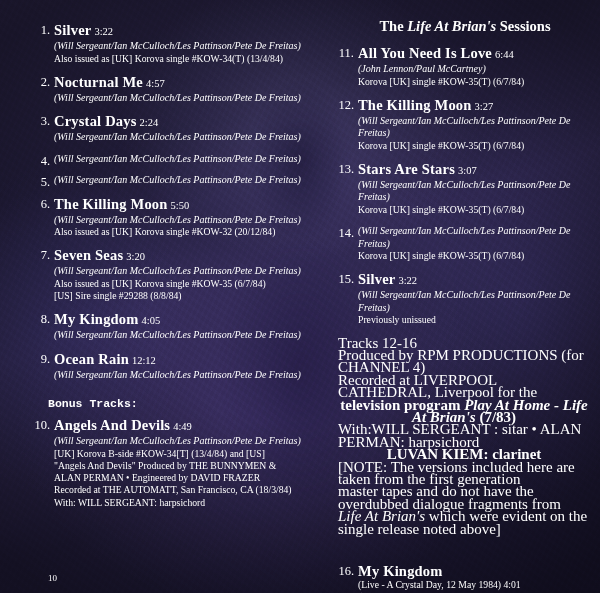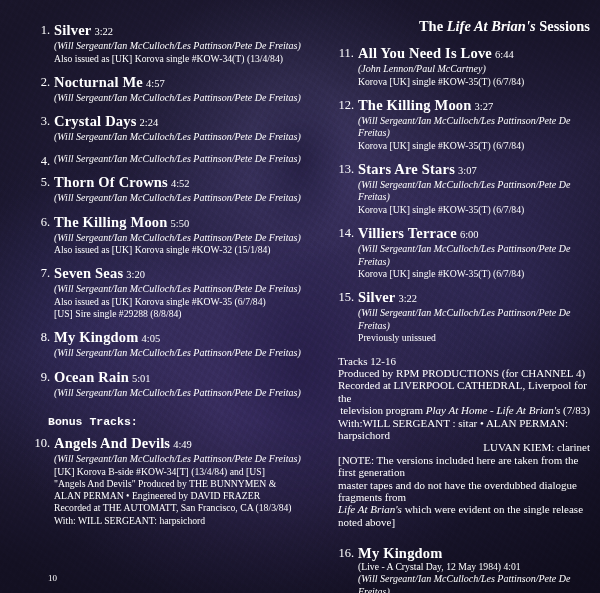--- a/index.html
+++ b/index.html
@@ -107,33 +107,33 @@
   .bonus-head {
     font-size: 11.5px;
     font-weight: bold;
     margin: 16px 0 7px 20px;
     font-family: Liberation Mono, monospace;
   }
 
   .sessions-head {
     font-size: 14.5px;
     font-weight: bold;
-    text-align: right;
+    text-align: center;
     margin: 0 0 10px 8px;
     white-space: nowrap;
   }
   .sessions-head .ital { font-style: italic; }
 
   .prod-block {
-    margin: 10px 0 5px 6px;
-    font-size: 11px;
+    margin: 10px 0 16px 6px;
+    font-size: 15px;
     line-height: 12.4px;
   }
   .prod-block .ital { font-style: italic; }
-  .prod-block .center { text-align: right; }
+  .prod-block .center { text-align: center; font-weight: bold; }
   .prod-block p { margin: 0; }
 
   .pagenum {
     position: absolute;
     left: 48px;
     bottom: 10px;
     font-size: 9px;
   }
   .spacer-8 { height: 8px; }
 </style>
@@ -174,33 +174,30 @@
       <div class="credit">(Will Sergeant/Ian McCulloch/Les Pattinson/Pete De Freitas)</div>
     </div>
 
     <div class="track">
       <span class="num">4.</span>
       <div class="credit">(Will Sergeant/Ian McCulloch/Les Pattinson/Pete De Freitas)</div>
     </div>
 
     <div class="track">
       <span class="num">5.</span>
-      <div class="title-line">
-        <span class="title">Thorn Of Crowns</span><span class="dur">4:52</span>
-      </div>
       <div class="credit">(Will Sergeant/Ian McCulloch/Les Pattinson/Pete De Freitas)</div>
     </div>
 
     <div class="track">
       <span class="num">6.</span>
       <div class="title-line">
         <span class="title">The Killing Moon</span><span class="dur">5:50</span>
       </div>
       <div class="credit">(Will Sergeant/Ian McCulloch/Les Pattinson/Pete De Freitas)</div>
-      <div class="note">Also issued as [UK] Korova single #KOW-32 (15/1/84)</div>
+      <div class="note">Also issued as [UK] Korova single #KOW-32 (20/12/84)</div>
     </div>
 
     <div class="track">
       <span class="num">7.</span>
       <div class="title-line">
         <span class="title">Seven Seas</span><span class="dur">3:20</span>
       </div>
       <div class="credit">(Will Sergeant/Ian McCulloch/Les Pattinson/Pete De Freitas)</div>
       <div class="note">Also issued as [UK] Korova single #KOW-35 (6/7/84)</div>
       <div class="note">[US] Sire single #29288 (8/8/84)</div>
@@ -210,21 +207,21 @@
       <span class="num">8.</span>
       <div class="title-line">
         <span class="title">My Kingdom</span><span class="dur">4:05</span>
       </div>
       <div class="credit">(Will Sergeant/Ian McCulloch/Les Pattinson/Pete De Freitas)</div>
     </div>
 
     <div class="track">
       <span class="num">9.</span>
       <div class="title-line">
-        <span class="title">Ocean Rain</span><span class="dur">5:01</span>
+        <span class="title">Ocean Rain</span><span class="dur">12:12</span>
       </div>
       <div class="credit">(Will Sergeant/Ian McCulloch/Les Pattinson/Pete De Freitas)</div>
     </div>
 
     <div class="bonus-head">Bonus Tracks:</div>
 
     <div class="track">
       <span class="num">10.</span>
       <div class="title-line">
         <span class="title">Angels And Devils</span><span class="dur">4:49</span>
@@ -267,23 +264,20 @@
       <span class="num">13.</span>
       <div class="title-line">
         <span class="title">Stars Are Stars</span><span class="dur">3:07</span>
       </div>
       <div class="credit">(Will Sergeant/Ian McCulloch/Les Pattinson/Pete De Freitas)</div>
       <div class="note">Korova [UK]  single #KOW-35(T) (6/7/84)</div>
     </div>
 
     <div class="track">
       <span class="num">14.</span>
-      <div class="title-line">
-        <span class="title">Villiers Terrace</span><span class="dur">6:00</span>
-      </div>
       <div class="credit">(Will Sergeant/Ian McCulloch/Les Pattinson/Pete De Freitas)</div>
       <div class="note">Korova [UK]  single #KOW-35(T) (6/7/84)</div>
     </div>
 
     <div class="track">
       <span class="num">15.</span>
       <div class="title-line">
         <span class="title">Silver</span><span class="dur">3:22</span>
       </div>
       <div class="credit">(Will Sergeant/Ian McCulloch/Les Pattinson/Pete De Freitas)</div>

